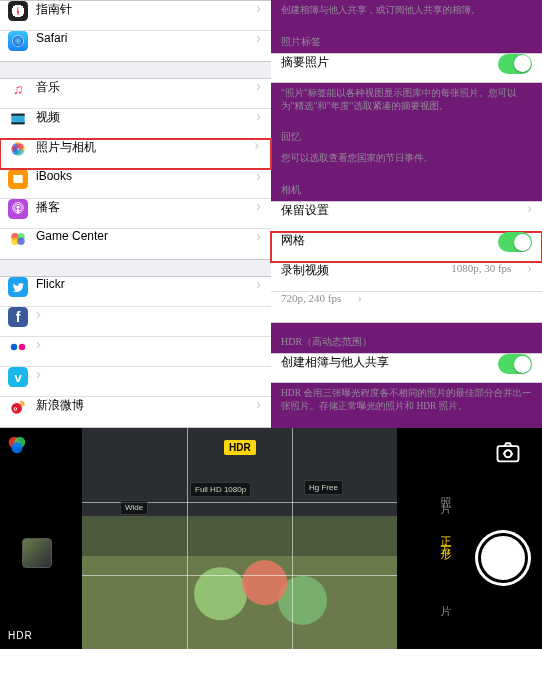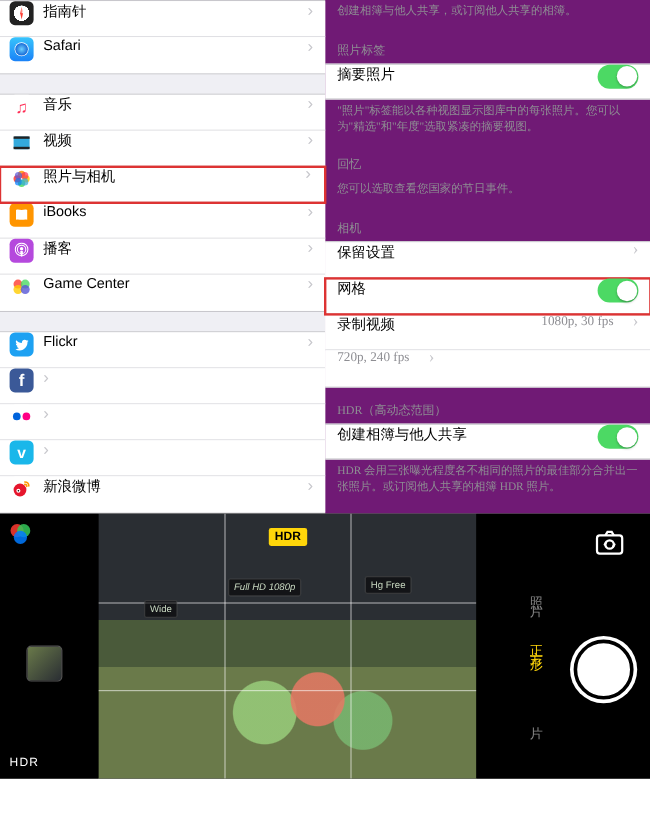--- a/index.html
+++ b/index.html
@@ -269,31 +269,31 @@
         <span class="detail">720p, 240 fps</span>
         <span class="chev">›</span>
       </div>
     </div>
 
     <div class="section-header">HDR（高动态范围）</div>
     <div class="rrow">
       <span class="label">创建相簿与他人共享</span>
       <span class="toggle"></span>
     </div>
-    <div class="header-note" style="padding-bottom:14px">HDR 会用三张曝光程度各不相同的照片的最佳部分合并出一张照片。或订阅他人共享的相簿 HDR 照片。</div>
+    <div class="header-note" style="padding-bottom:14px">HDR 会用三张曝光程度各不相同的照片的最佳部分合并出一张照片。存储正常曝光的照片和 HDR 照片。</div>
   </div>
 </div>
 
 <div class="camera">
   <div class="viewfinder">
     <div class="grid-v" style="left:33.3%"></div>
     <div class="grid-v" style="left:66.6%"></div>
     <div class="grid-h" style="top:33.3%"></div>
     <div class="grid-h" style="top:66.6%"></div>
-    <span class="monitor-badge" style="left:108px; top:54px;font-style:italic;">Full HD 1080p</span>
+    <span class="monitor-badge" style="left:108px; top:54px;">Full HD 1080p</span>
     <span class="monitor-badge" style="left:222px; top:52px;">Hg Free</span>
     <span class="monitor-badge" style="left:38px; top:72px;">Wide</span>
   </div>
   <div class="hdr-badge">HDR</div>
 
   <div class="cam-left">
     <div class="filter-ic">
       <svg viewBox="0 0 24 24">
           <circle cx="9" cy="9" r="6" fill="#ff3b30" opacity="0.85"></circle>
           <circle cx="15" cy="9" r="6" fill="#34c759" opacity="0.85"></circle>

